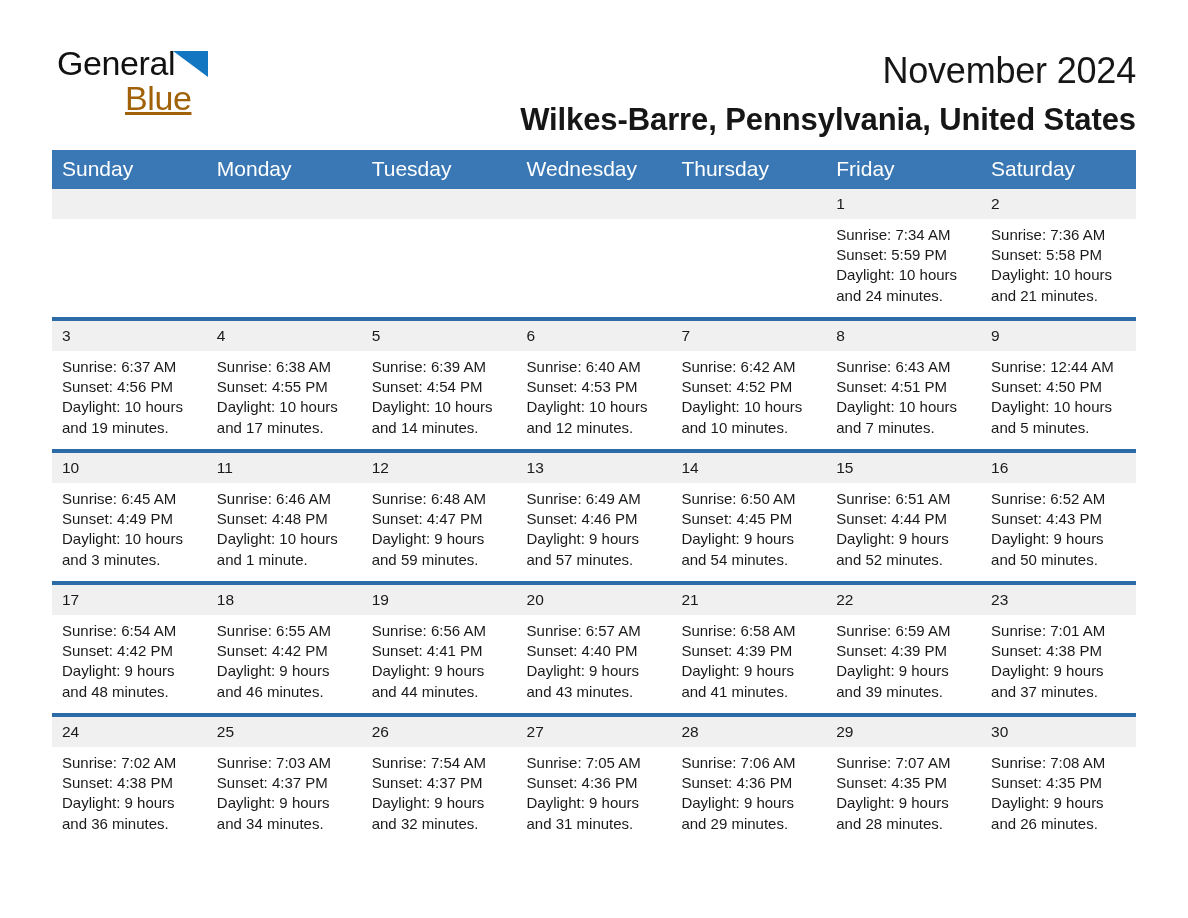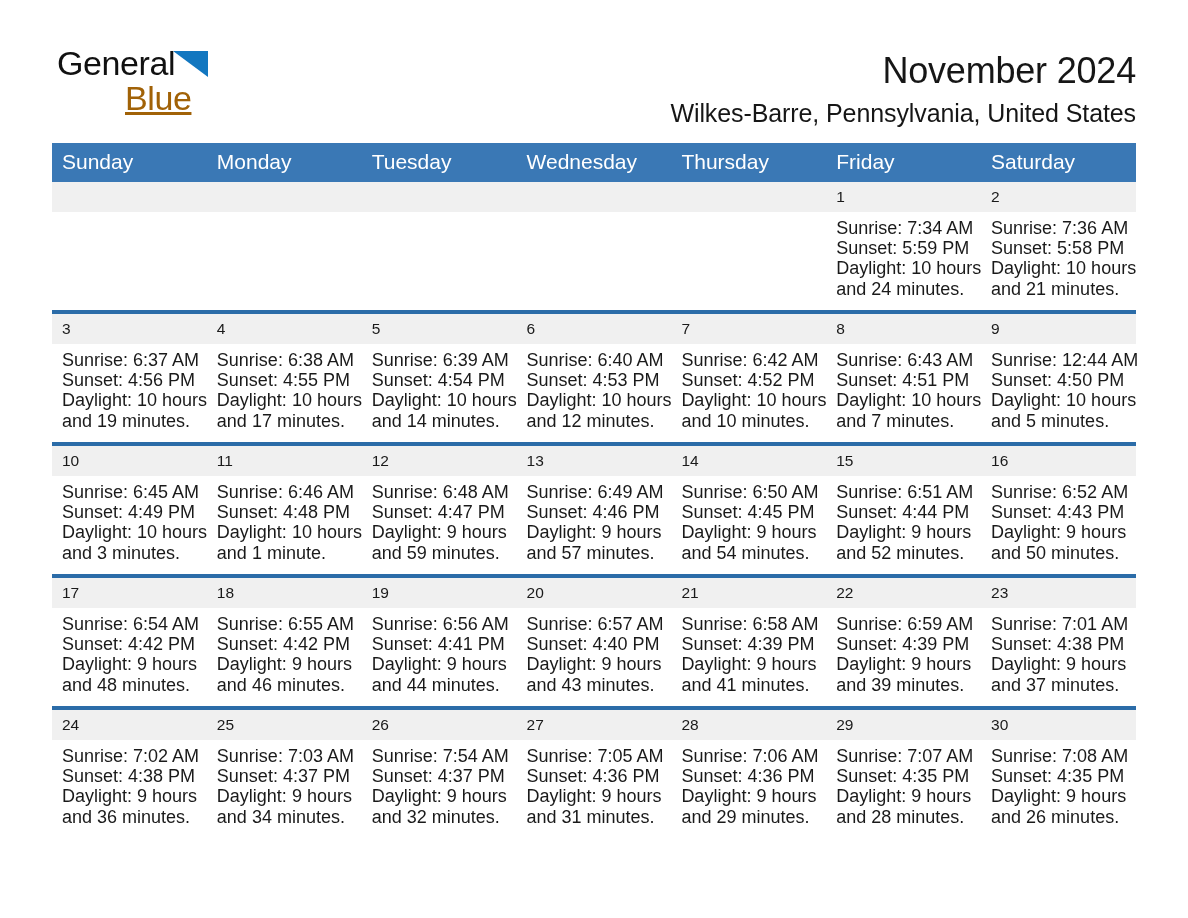--- a/index.html
+++ b/index.html
@@ -72,23 +72,23 @@
   }
   .month-title {
     font-size: 36px;
     font-weight: 400;
     color: #161616;
     line-height: 50px;
     letter-spacing: -0.2px;
     white-space: nowrap;
   }
   .location {
-    margin-top: 3px;
-    font-size: 25px;
-    font-weight: 400;
+    margin-top: 10px;
+    font-size: 31px;
+    font-weight: 700;
     color: #161616;
     line-height: 28px;
     letter-spacing: -0.1px;
     white-space: nowrap;
   }
 
   
   .calendar {
     margin: 16px 52px 0 52px;
     width: 1084px;
@@ -127,21 +127,21 @@
     font-size: 15.5px;
     color: #1a1a1a;
     line-height: 20px;
     box-sizing: content-box;
   }
   .daynum.empty {
     color: transparent;
   }
   .details {
     padding: 6px 8px 8px 10px;
-    font-size: 18px;
+    font-size: 15px;
     line-height: 20.2px;
     color: #1a1a1a;
     min-height: 98px;
     box-sizing: border-box;
   }
   .details div { white-space: nowrap; }
   .details.blank { min-height: 98px; }
 </style>
 </head>
 <body>

